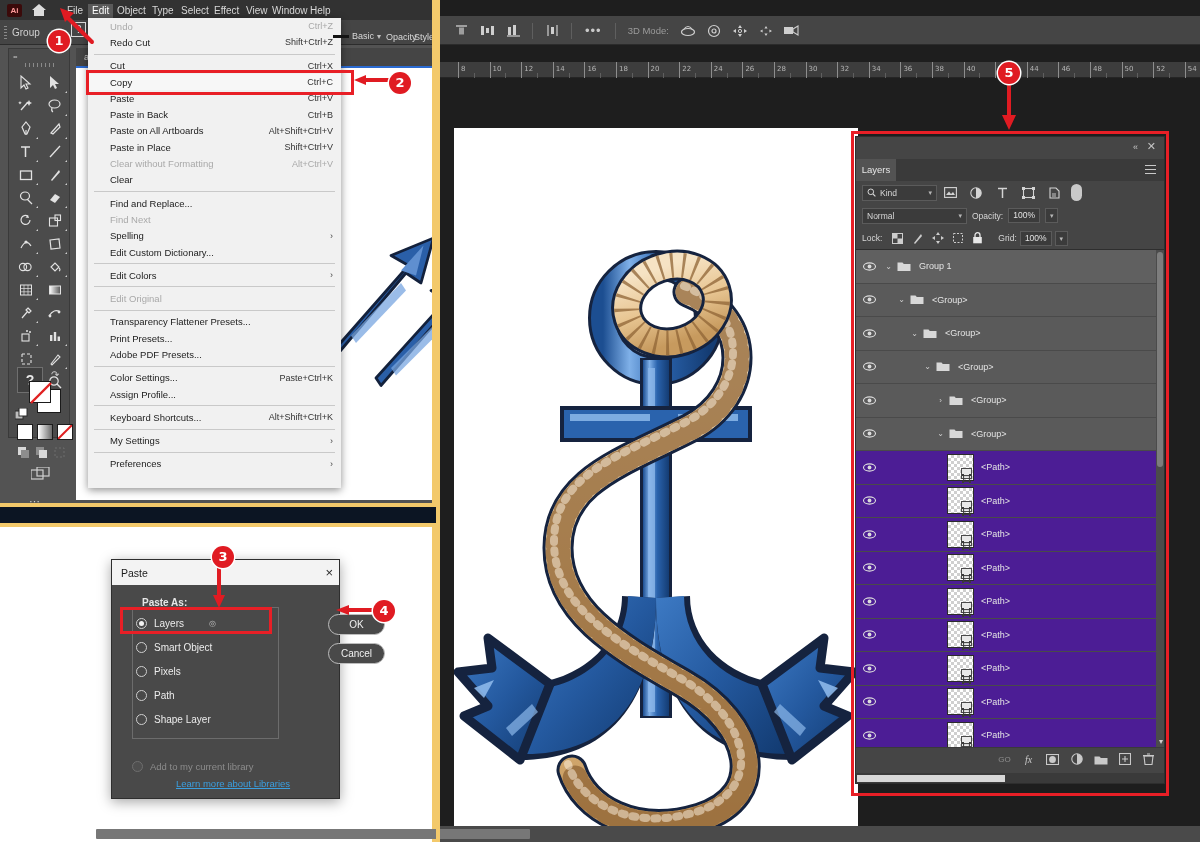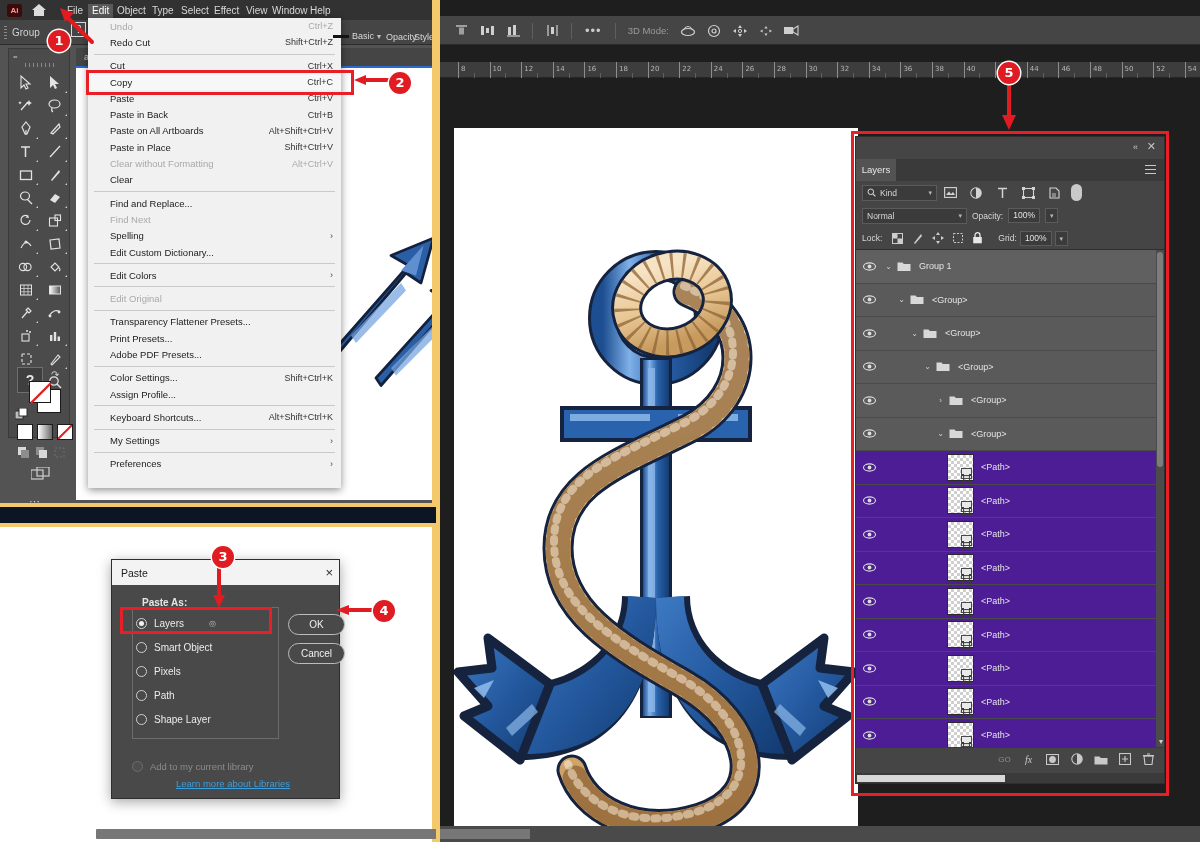--- a/index.html
+++ b/index.html
@@ -92,21 +92,21 @@
   #paste-close { margin-left:auto; font-size:13px; color:#2a2a2a; line-height:1; }
   .dlg-body { position:relative; height:215px; }
   .pasteas-lbl { position:absolute; left:30px; top:12px; font-size:10px; color:#e6e6e6; font-weight:bold; }
   .pasteas-box { position:absolute; left:20px; top:22px; width:147px; height:132px; border:1px solid #6c6c6c; }
   .radio-row { position:absolute; left:24px; display:flex; align-items:center; gap:7px; }
   .radio { width:11px; height:11px; border-radius:50%; border:1px solid #cfcfcf; background:#494949; position:relative; }
   .radio.on::after { content:""; position:absolute; left:2px; top:2px; width:5px; height:5px; border-radius:50%; background:#f2f2f2; }
   .radio-lbl { font-size:10px; color:#ececec; }
   .radio-hint { font-size:8px; color:#bdbdbd; margin-left:18px; }
   .btn { position:absolute; width:57px; height:21px; border-radius:11px; border:1px solid #bdbdbd; background:#494949;
-         color:#f0f0f0; font-size:10px; text-align:center; line-height:19px; }
+         color:#f0f0f0; font-size:10px; text-align:center; line-height:19px;margin-left:40px; }
   .addlib-row { position:absolute; left:20px; top:176px; display:flex; align-items:center; gap:7px; }
   .addlib-box { width:11px; height:11px; border-radius:50%; border:1px solid #6e6e6e; background:#4f4f4f; }
   .addlib-lbl { font-size:9.5px; color:#8c8c8c; }
   .learn-link { position:absolute; left:40px; top:193px; font-size:9.5px; color:#3a9fe0; text-decoration:underline;padding-left:24px; }
 
   
   #psapp { position:absolute; left:436px; top:0; width:764px; height:842px; background:#1e1e1e; overflow:hidden; }
   #ps-gold { position:absolute; left:436px; top:0; width:4px; height:842px; background:#f3c96b; z-index:5; }
   #ps-optionbar { position:absolute; left:4px; top:16px; width:760px; height:29px; background:#454545; border-bottom:1px solid #2b2b2b; }
   .ob-icons { position:absolute; left:8px; top:4px; display:flex; align-items:center; gap:0; }
@@ -566,21 +566,21 @@
       </div>
       <div class="mi">
         <span>Print Presets...</span>
       </div>
       <div class="mi">
         <span>Adobe PDF Presets...</span>
       </div>
       <div class="mi-sep"></div>
       <div class="mi">
         <span>Color Settings...</span>
-        <span class="mi-key">Shift+Ctrl+K</span>
+        <span class="mi-key">Paste+Ctrl+K</span>
       </div>
       <div class="mi">
         <span>Assign Profile...</span>
       </div>
       <div class="mi-sep"></div>
       <div class="mi">
         <span>Keyboard Shortcuts...</span>
         <span class="mi-key">Alt+Shift+Ctrl+K</span>
       </div>
       <div class="mi-sep"></div>

